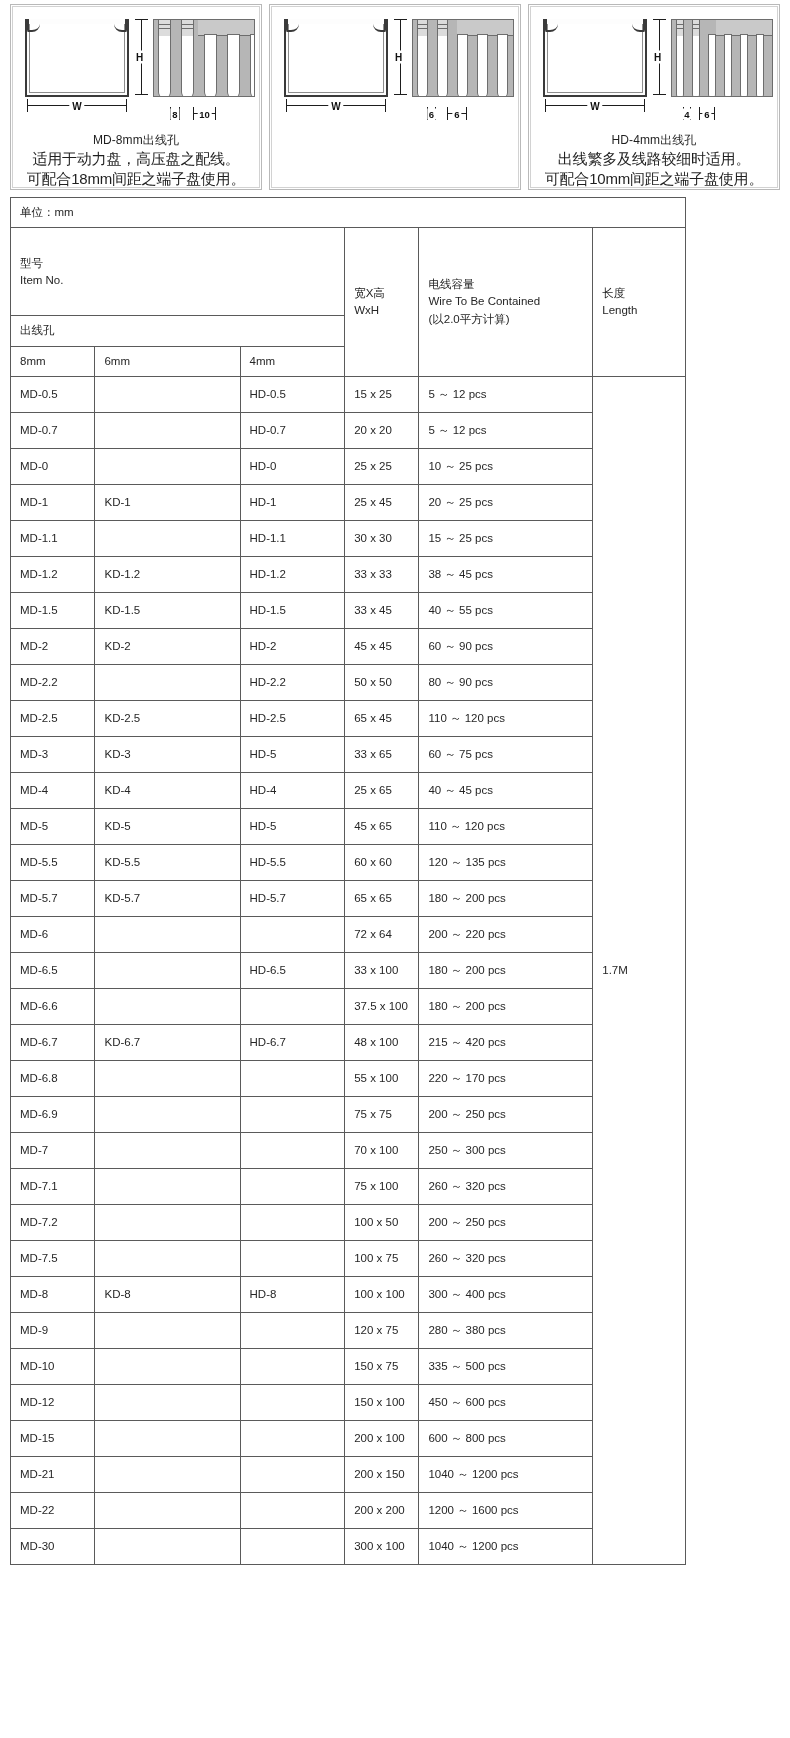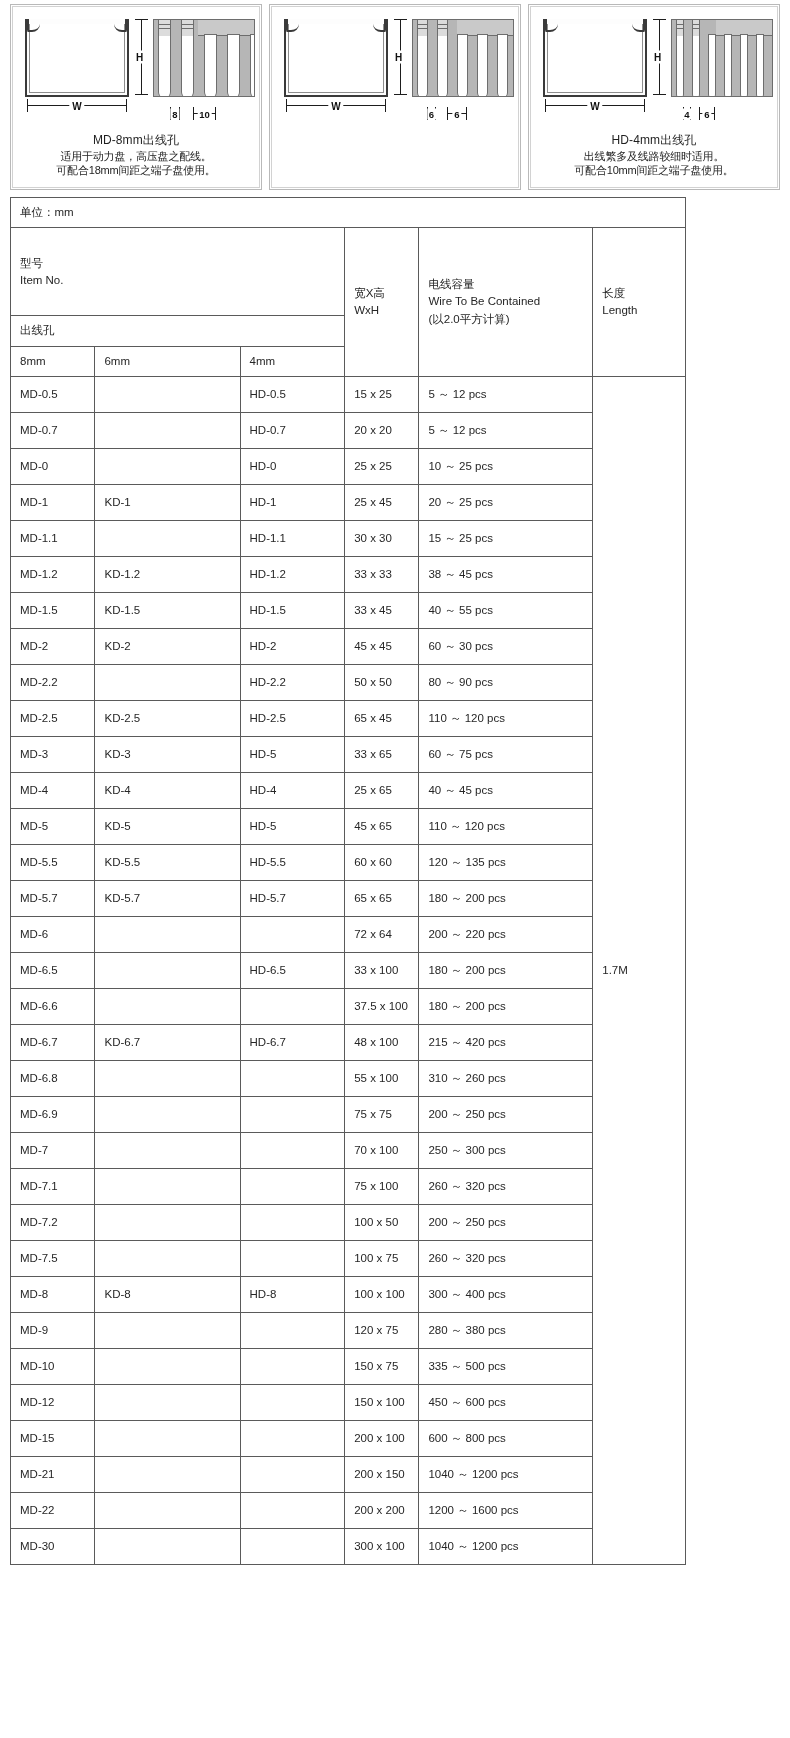--- a/index.html
+++ b/index.html
@@ -44,21 +44,21 @@
     margin-top: 2px;
   }
   .panel-caption .title {
     font-size: 12px;
     letter-spacing: .1px;
     color: #1f1f1f;
     display: block;
   }
   .panel-caption .line {
     display: block;
-    font-size: 11px;
+    font-size: 15px;
     color: #1f1f1f;
     letter-spacing: -.2px;
   }
 
   
   .section {
     position: absolute;
     left: 8px;
     top: 8px;
     width: 104px;
@@ -487,21 +487,21 @@
             <td class="col-6">KD-1.5</td>
             <td class="col-4">HD-1.5</td>
             <td class="col-wh">33 x 45</td>
             <td class="col-wire nobr">40 ～ 55 pcs</td>
           </tr>
           <tr class="data">
             <td class="col-8">MD-2</td>
             <td class="col-6">KD-2</td>
             <td class="col-4">HD-2</td>
             <td class="col-wh">45 x 45</td>
-            <td class="col-wire nobr">60 ～ 30 pcs</td>
+            <td class="col-wire nobr">60 ～ 90 pcs</td>
           </tr>
           <tr class="data">
             <td class="col-8">MD-2.2</td>
             <td class="col-6"></td>
             <td class="col-4">HD-2.2</td>
             <td class="col-wh">50 x 50</td>
             <td class="col-wire nobr">80 ～ 90 pcs</td>
           </tr>
           <tr class="data">
             <td class="col-8">MD-2.5</td>
@@ -571,21 +571,21 @@
             <td class="col-6">KD-6.7</td>
             <td class="col-4">HD-6.7</td>
             <td class="col-wh">48 x 100</td>
             <td class="col-wire nobr">215 ～ 420 pcs</td>
           </tr>
           <tr class="data">
             <td class="col-8">MD-6.8</td>
             <td class="col-6"></td>
             <td class="col-4"></td>
             <td class="col-wh">55 x 100</td>
-            <td class="col-wire nobr">310 ～ 260 pcs</td>
+            <td class="col-wire nobr">220 ～ 170 pcs</td>
           </tr>
           <tr class="data">
             <td class="col-8">MD-6.9</td>
             <td class="col-6"></td>
             <td class="col-4"></td>
             <td class="col-wh">75 x 75</td>
             <td class="col-wire nobr">200 ～ 250 pcs</td>
           </tr>
           <tr class="data">
             <td class="col-8">MD-7</td>

